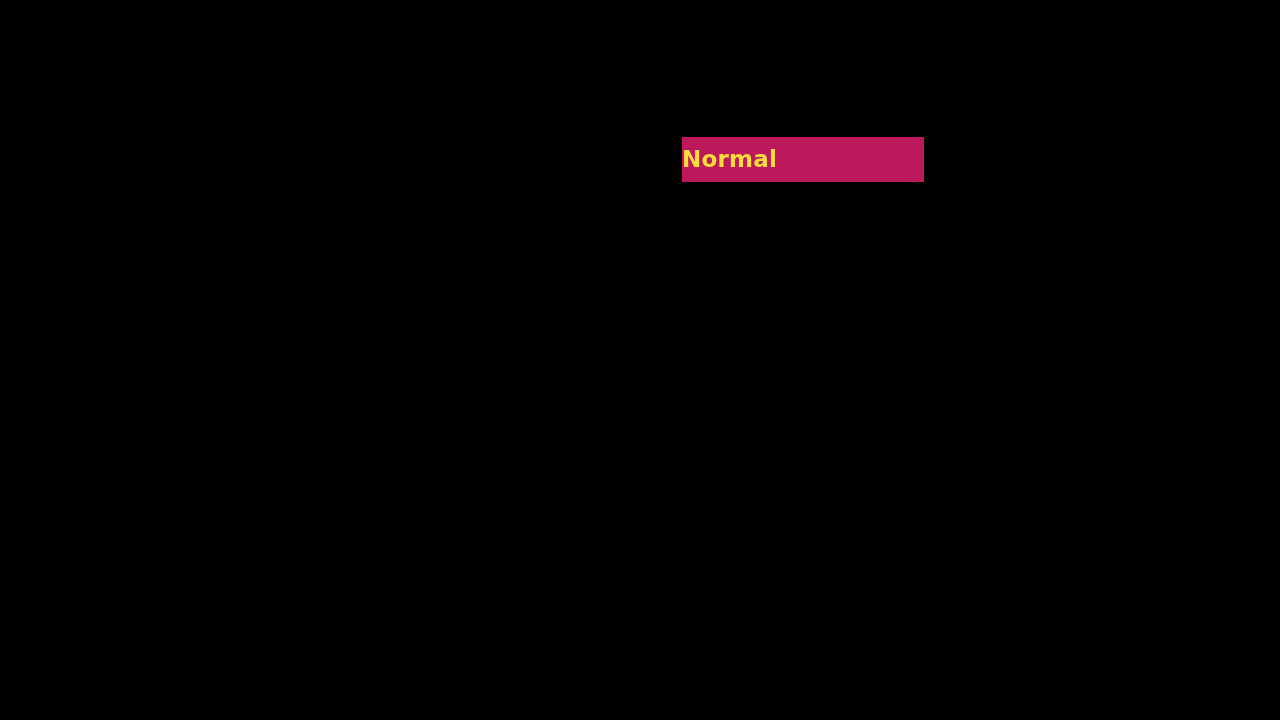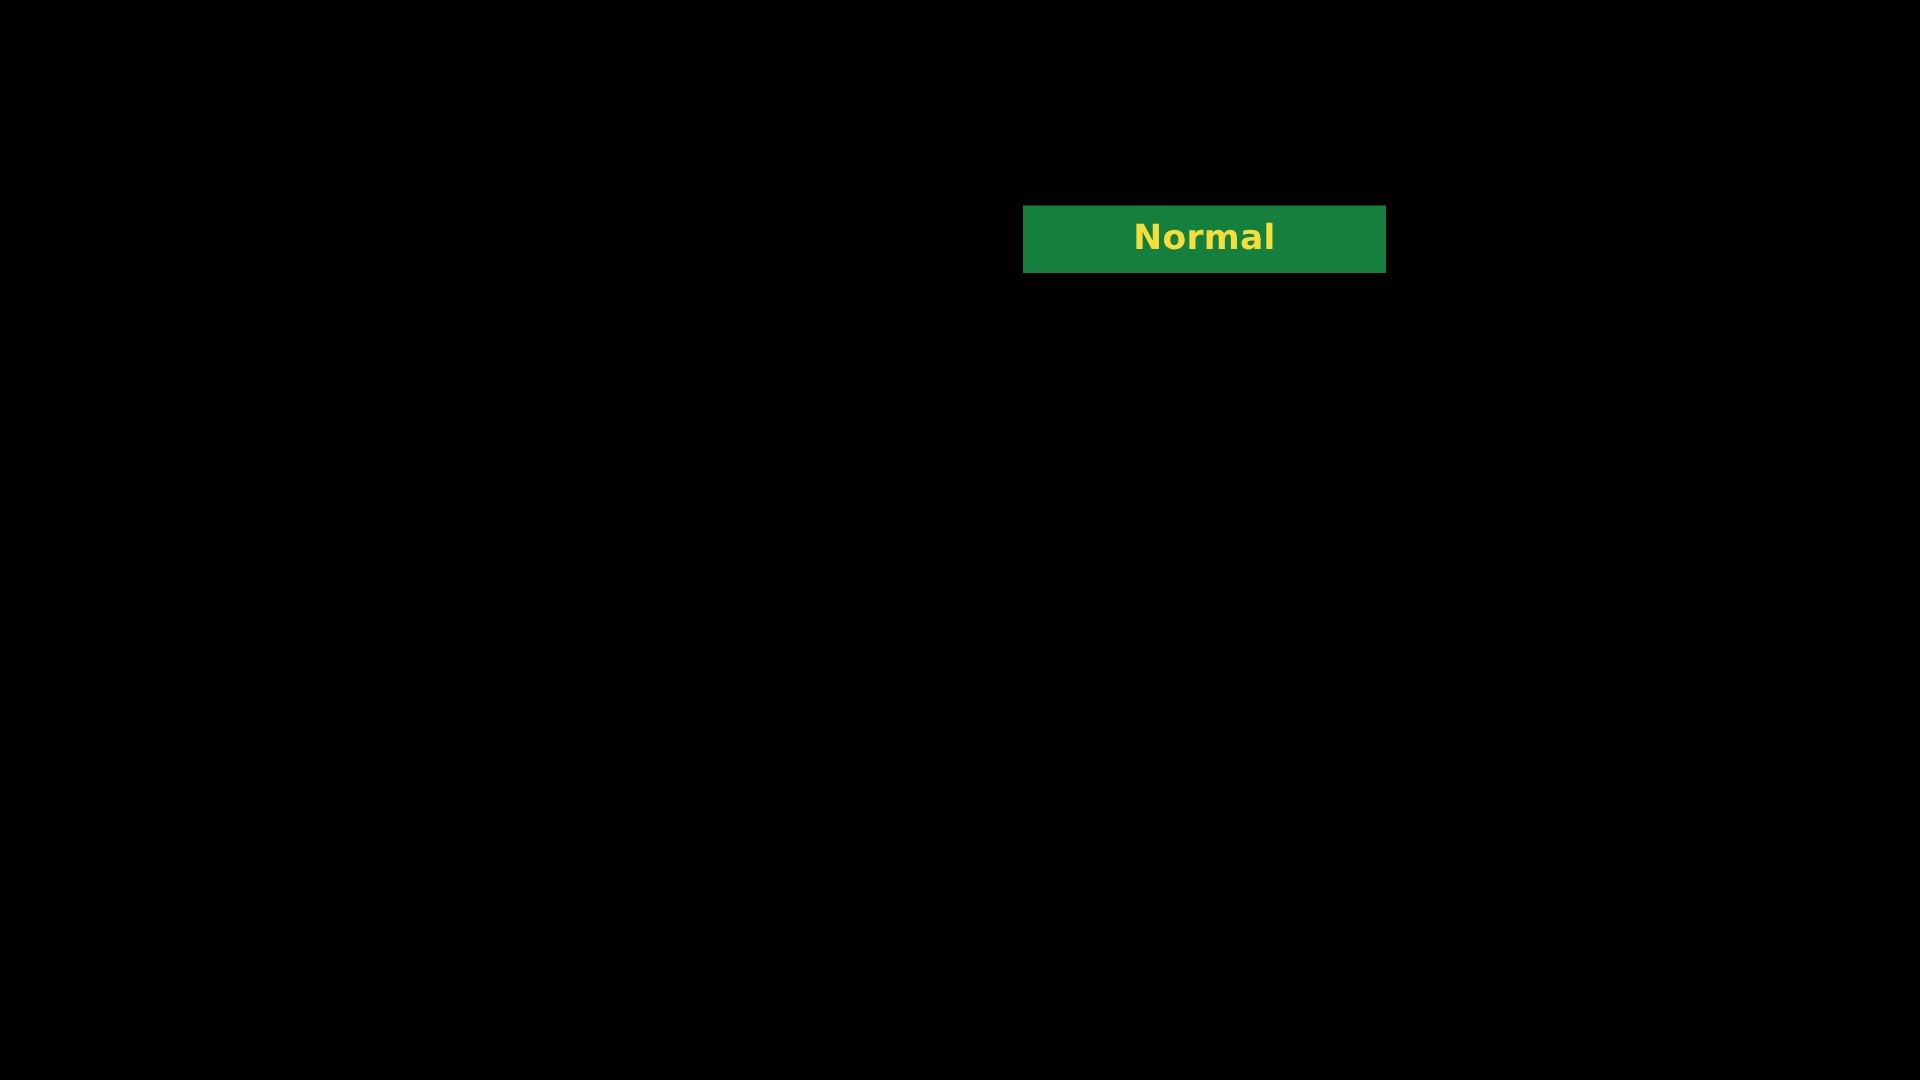--- a/index.html
+++ b/index.html
@@ -18,24 +18,23 @@
     height: 720px;
     background: #000000;
   }
 
   #mode-banner {
     position: absolute;
     left: 682px;
     top: 137px;
     width: 242px;
     height: 45px;
-    background: #15803d;
+    background: #be185d;
     display: flex;
     align-items: center;
-    justify-content: center;
     box-sizing: border-box;
   }
 
   #mode-banner-label {
     color: #f5de3b;
     font-family: "DejaVu Sans", sans-serif;
     font-size: 23px;
     font-weight: bold;
     letter-spacing: 0.2px;
     line-height: 1;

